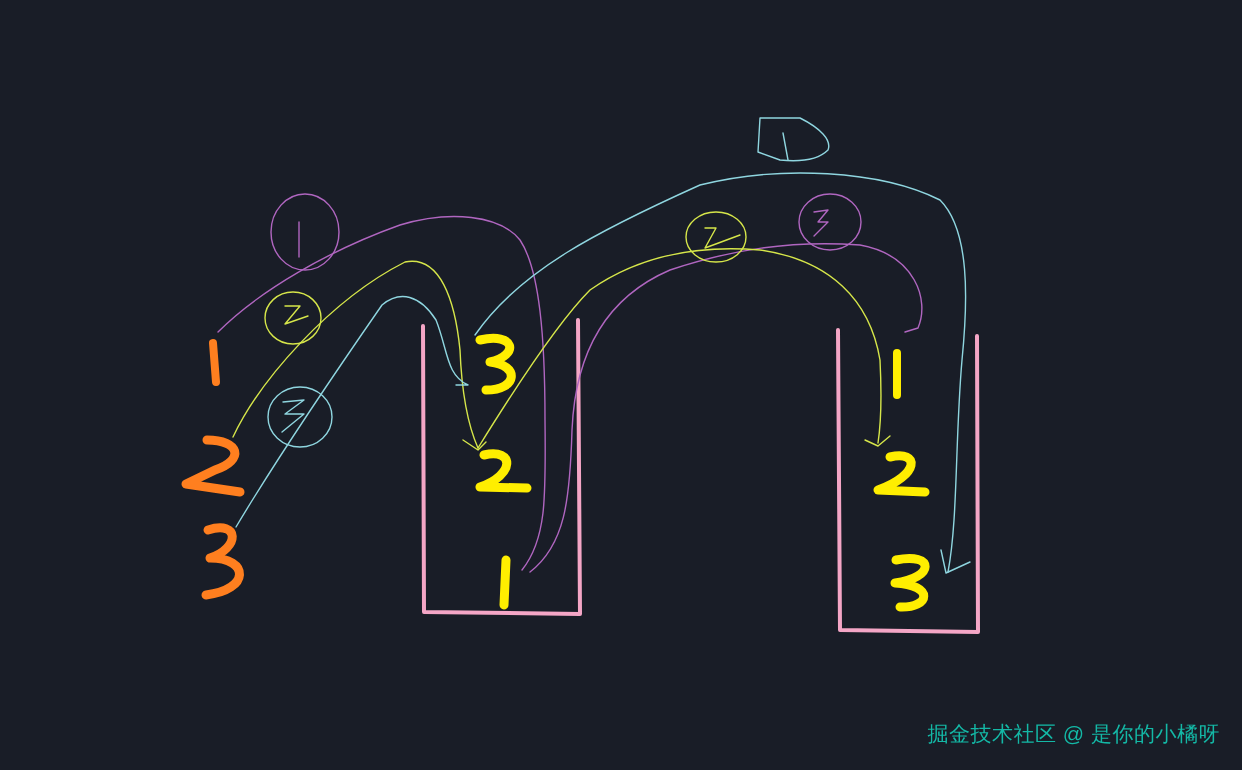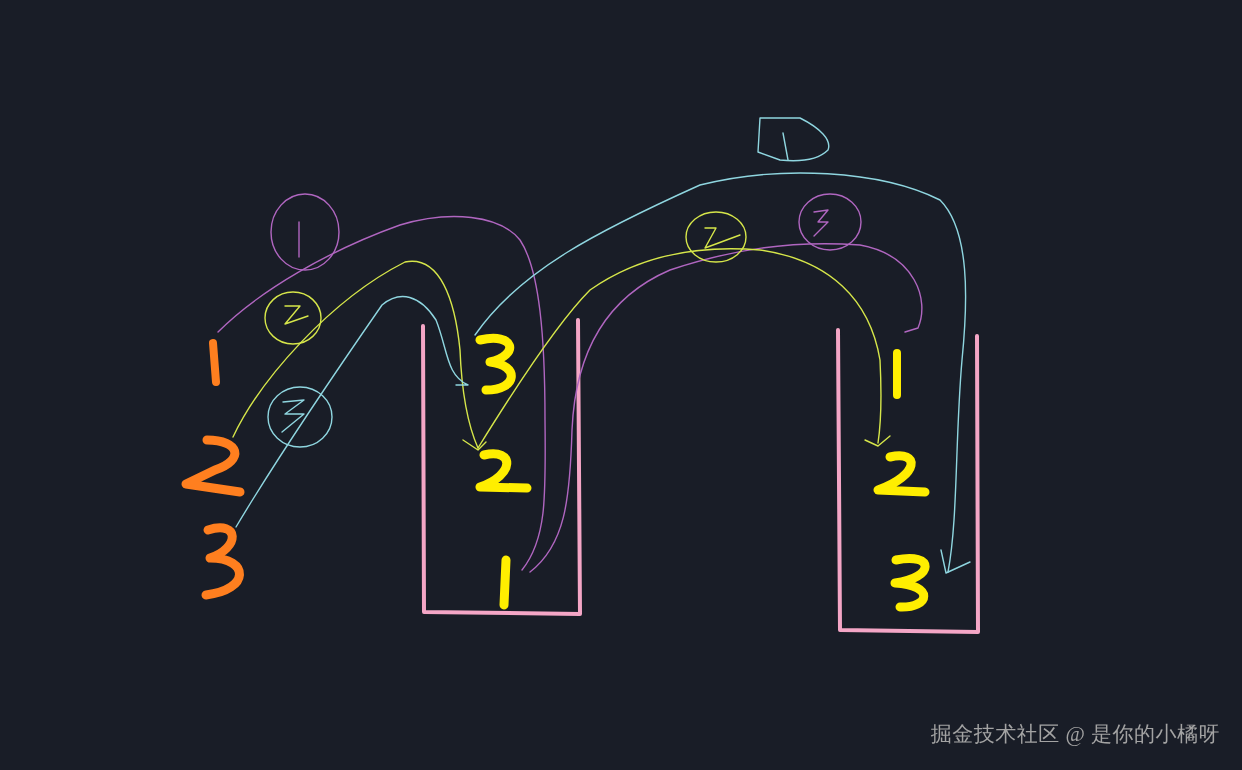--- a/index.html
+++ b/index.html
@@ -5,22 +5,22 @@
   html, body { margin: 0; padding: 0; }
   body {
     width: 1242px; height: 770px; overflow: hidden;
     background: #191d27;
     position: relative;
     font-family: "DejaVu Sans", sans-serif;
   }
   #canvas { position: absolute; left: 0; top: 0; }
   .watermark {
     position: absolute; right: 22px; bottom: 22px;
-    color: #a3a3a3; font-size: 21px; letter-spacing: 0.5px;
-    font-family: Liberation Serif, serif;
+    color: #14b8a6; font-size: 21px; letter-spacing: 0.5px;
+    font-family: Liberation Sans, sans-serif;
   }
 </style>
 </head>
 <body>
 
 <svg id="canvas" width="1242" height="770" viewBox="0 0 1242 770" xmlns="http://www.w3.org/2000/svg">
   <g fill="none" stroke-linecap="round" stroke-linejoin="round">
 
     <path d="M423 326 L424 612 L580 614 L578 320" stroke="#f4a6c6" stroke-width="4"></path>
     <path d="M838 330 L840 630 L978 632 L977 336" stroke="#f4a6c6" stroke-width="4"></path>

